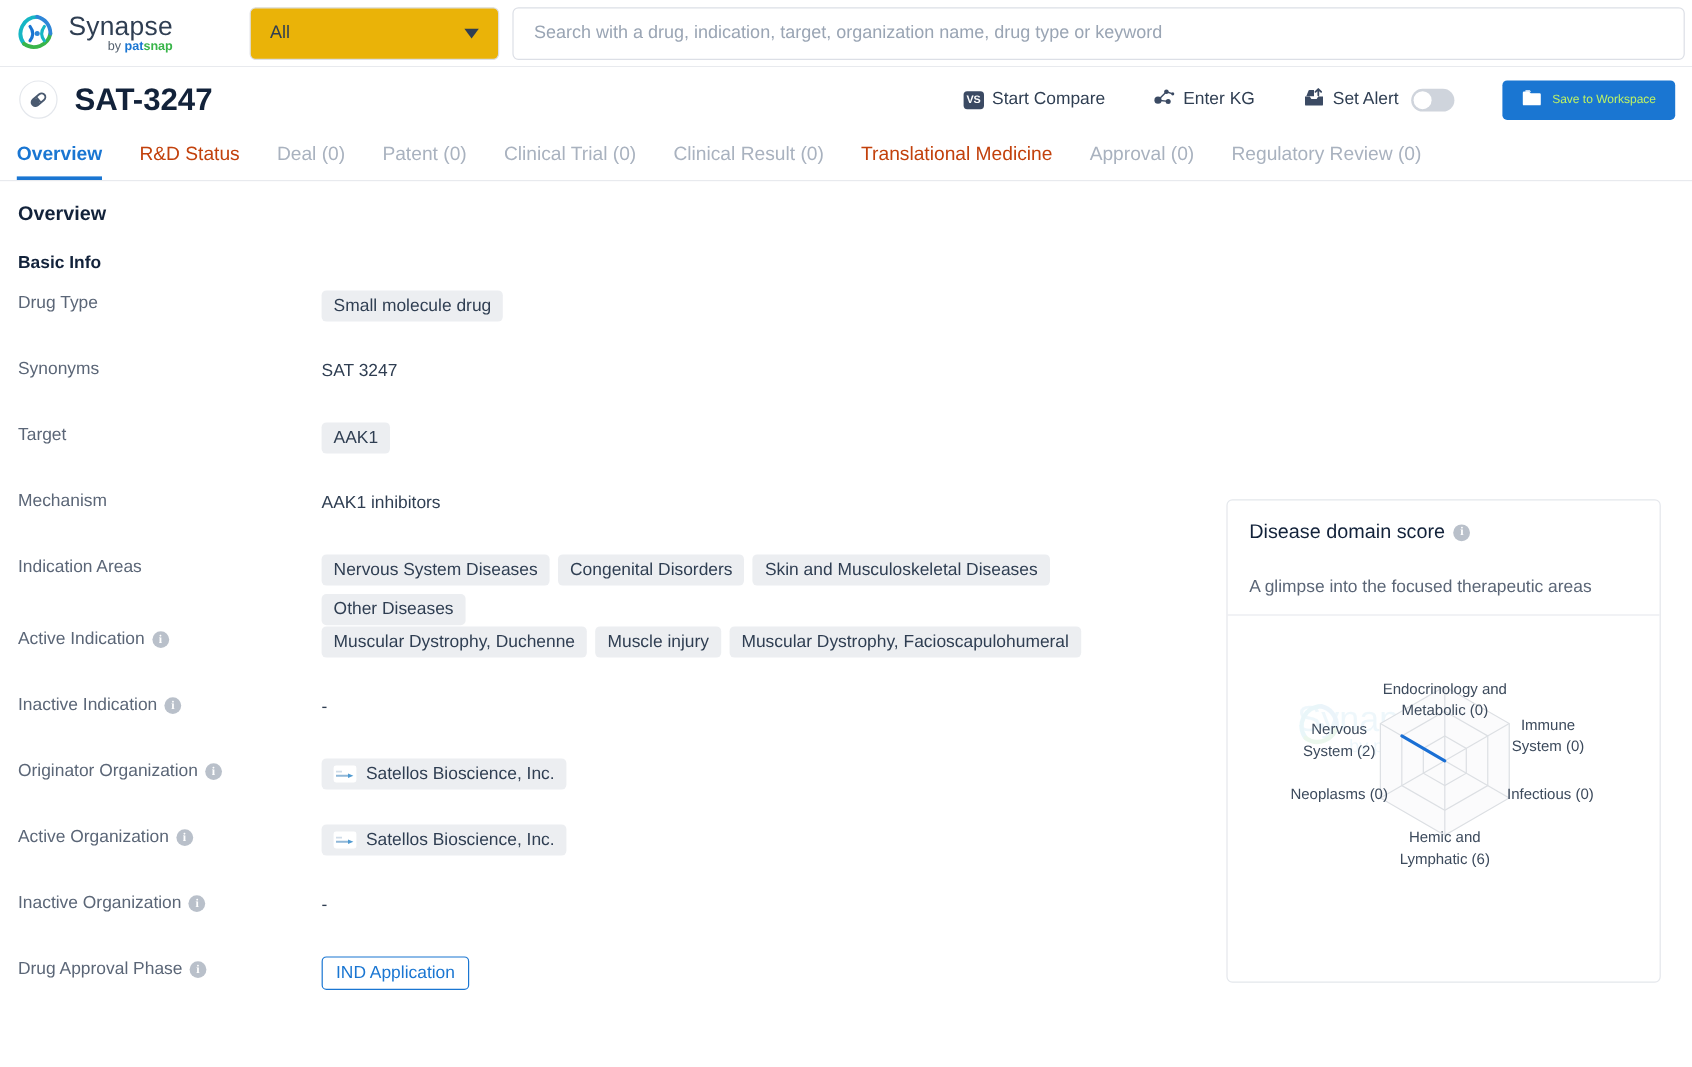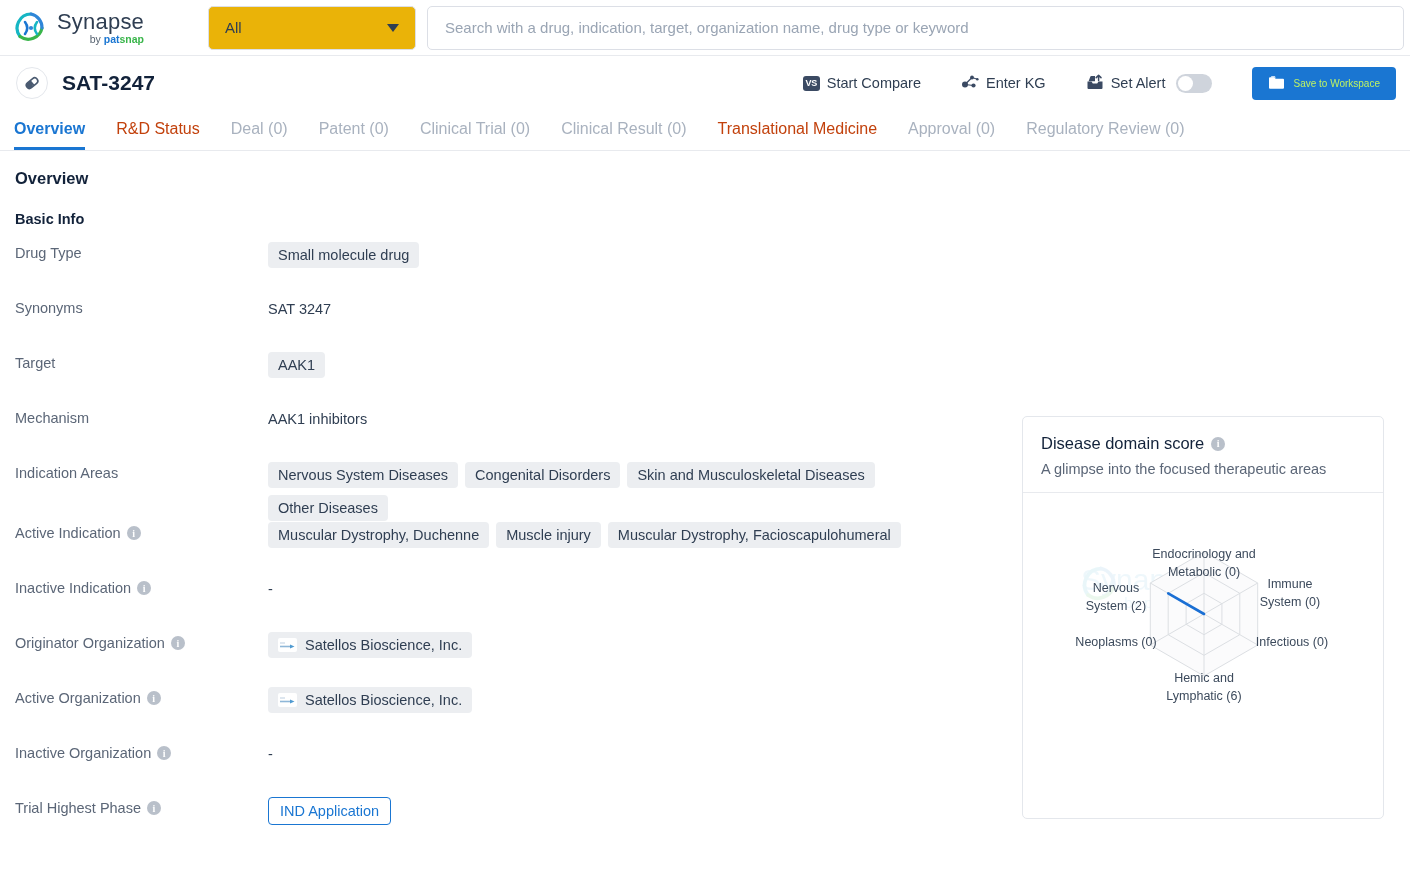--- a/index.html
+++ b/index.html
@@ -57,21 +57,21 @@
   
   .drughdr {
     height: 54px; display: flex; align-items: center;
     padding: 0 14px 0 16px; background: #fff;
   }
   .pill-badge {
     width: 32px; height: 32px; border-radius: 50%;
     border: 1px solid #e4e7ec; display: flex; align-items: center;
     justify-content: center; flex: none; background: #fff;
   }
-  .drug-title { font-size: 21px; font-weight: bold; color: #12223a; margin-left: 14px; }
+  .drug-title { font-size: 26px; font-weight: bold; color: #12223a; margin-left: 14px; }
   .hdr-actions { margin-left: auto; display: flex; align-items: center; gap: 12px; }
   .act {
     display: flex; align-items: center; gap: 7px; font-size: 14.5px;
     color: #2f3e52; padding: 0 14px; cursor: pointer; white-space: nowrap;
   }
   .vs-icon {
     width: 17px; height: 15px; background: #3b4a63; border-radius: 3px;
     color: #fff; font-size: 9px; font-weight: bold; display: flex;
     align-items: center; justify-content: center; letter-spacing: -.3px;
   }
@@ -139,21 +139,21 @@
 
   
   .score-card {
     position: absolute; left: 1022px; top: 265px; width: 362px; height: 403px;
     border: 1px solid #e4e7ec; border-radius: 5px; background: #fff;
   }
   .score-head { padding: 17px 18px 15px 18px; border-bottom: 1px solid #e8eaee; }
   .score-title {
     font-size: 16.5px; color: #12223a; display: flex; align-items: center; gap: 7px;
   }
-  .score-desc { font-size: 14.5px; color: #5b6677; margin-top: 8px; }
+  .score-desc { font-size: 14.5px; color: #5b6677; margin-top: 28px; }
   .radar-area { position: relative; width: 100%; height: 310px; }
   .radar-area svg { position: absolute; left: 0; top: 0; }
   .wm {
     position: absolute; left: 58px; top: 72px; opacity: .17;
     display: flex; align-items: center; gap: 6px; pointer-events: none;
   }
   .wm-txt { line-height: 1; }
   .wm-name { font-size: 30px; color: #9fd2ea; display: block; }
   .wm-sub { font-size: 15px; display: block; text-align: right; }
   .wm-sub .a { color: #9fd2ea; } .wm-sub .b { color: #96d6a0; }
@@ -369,21 +369,21 @@
         <div class="row-label">
           <span>Inactive Organization</span>
           <i class="info-i">i</i>
         </div>
         <div class="row-val">
           <span class="dash">-</span>
         </div>
       </div>
       <div class="row">
         <div class="row-label">
-          <span>Trial Highest Phase</span>
+          <span>Drug Approval Phase</span>
           <i class="info-i">i</i>
         </div>
         <div class="row-val">
           <span class="phase-badge">IND Application</span>
         </div>
       </div>
     </div>
 
   <div class="score-card">
     <div class="score-head">

